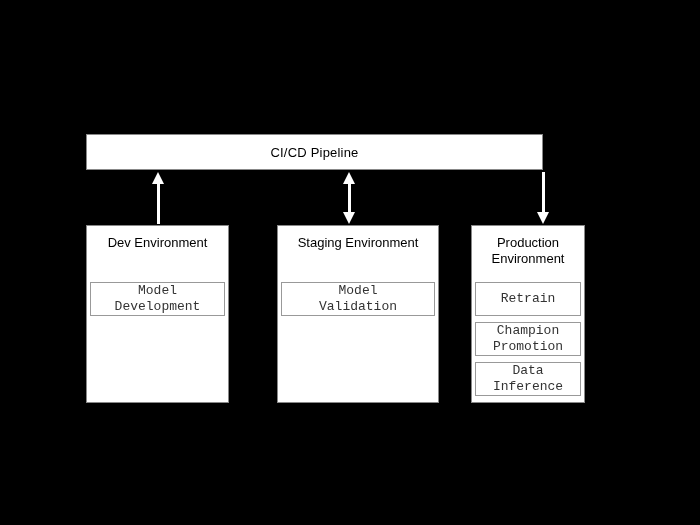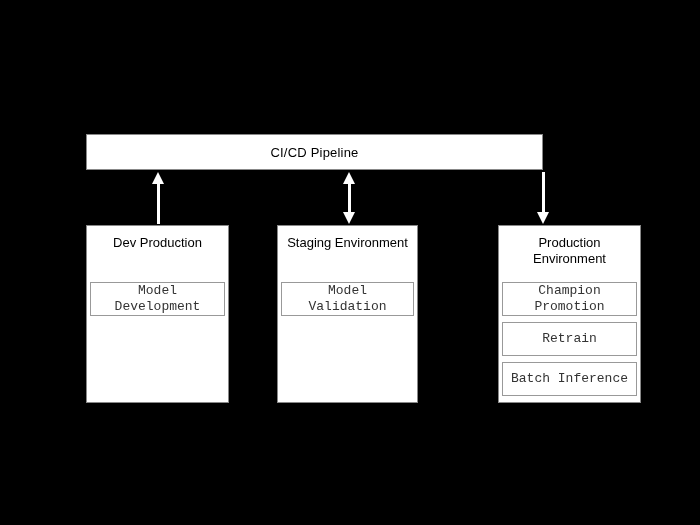--- a/index.html
+++ b/index.html
@@ -30,22 +30,22 @@
 
   
   .env {
     position: absolute;
     top: 225px; height: 178px;
     box-sizing: border-box;
     background: #ffffff;
     border: 1px solid #888888;
   }
   .env-dev        { left: 86px;  width: 143px; }
-  .env-staging    { left: 277px; width: 141px; }
-  .env-production { left: 498px; width: 143px; }
+  .env-staging    { left: 277px; width: 162px; }
+  .env-production { left: 471px; width: 114px; }
 
   .env-title {
     margin-top: 9px;
     text-align: center;
     color: #000000;
     font-size: 13px;
     line-height: 16px;
     white-space: pre-line;
   }
 
@@ -110,39 +110,39 @@
     <div class="shaft"></div>
     <div class="head head-down"></div>
   </div>
 
   <div class="arrow arrow-production">
     <div class="shaft"></div>
     <div class="head head-down"></div>
   </div>
 
   <div class="env env-dev">
-    <div class="env-title">Dev Production</div>
+    <div class="env-title">Dev Environment</div>
     <div class="tasks">
       <div class="task">Model
 Development</div>
     </div>
   </div>
 
   <div class="env env-staging">
     <div class="env-title">Staging Environment</div>
     <div class="tasks">
       <div class="task">Model
 Validation</div>
     </div>
   </div>
 
   <div class="env env-production">
     <div class="env-title">Production
 Environment</div>
     <div class="tasks">
+      <div class="task">Retrain</div>
       <div class="task">Champion
 Promotion</div>
-      <div class="task">Retrain</div>
-      <div class="task">Batch Inference</div>
+      <div class="task">Data Inference</div>
     </div>
   </div>
 
 </div>
 
 </body></html>

